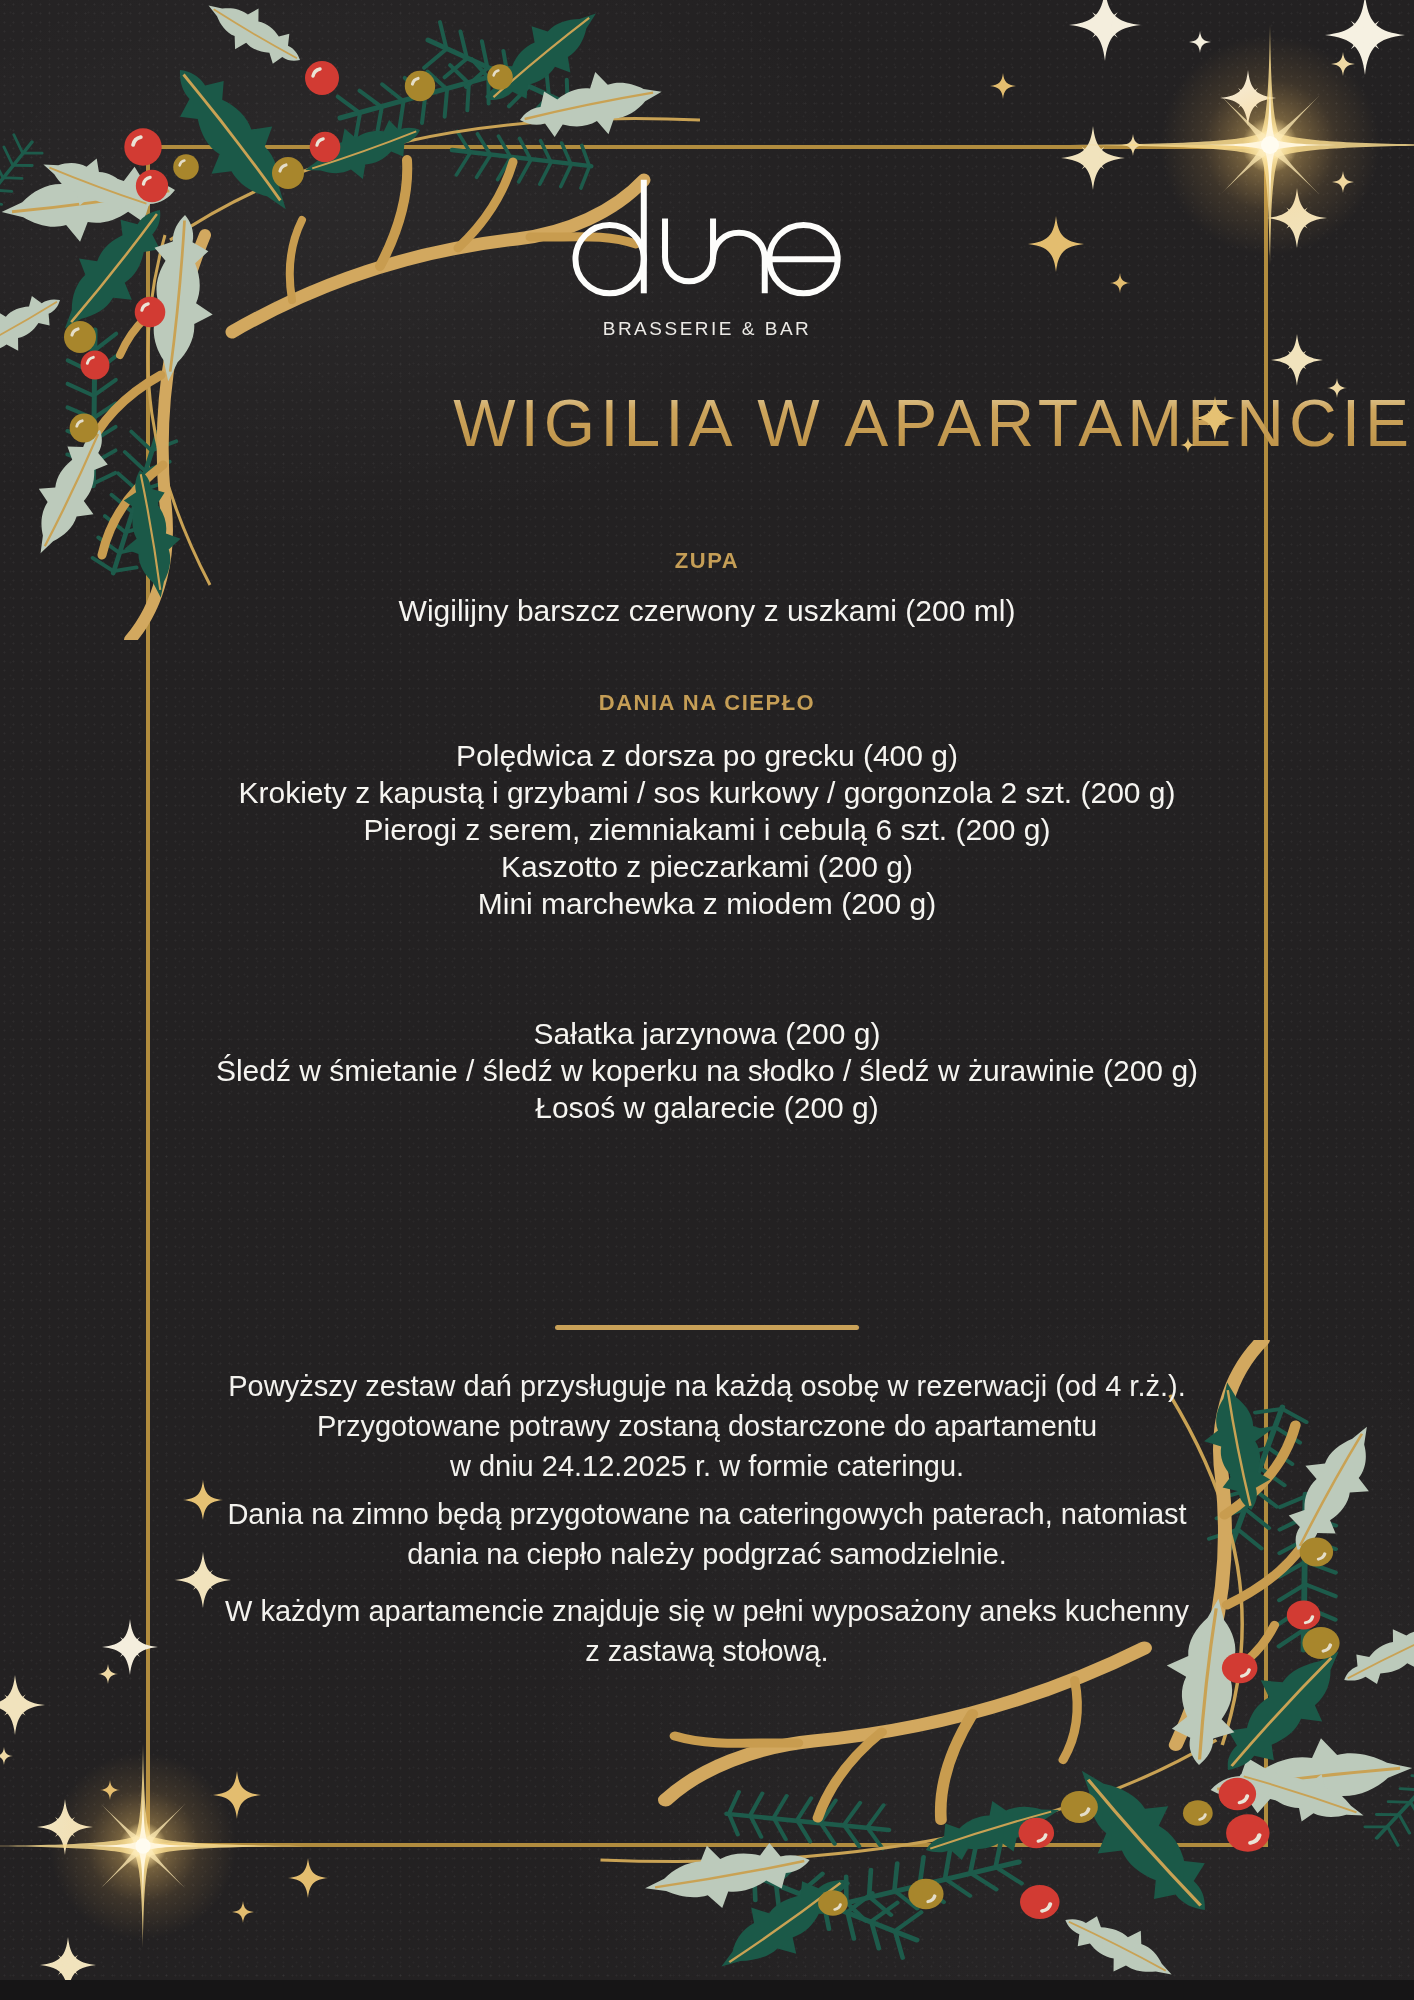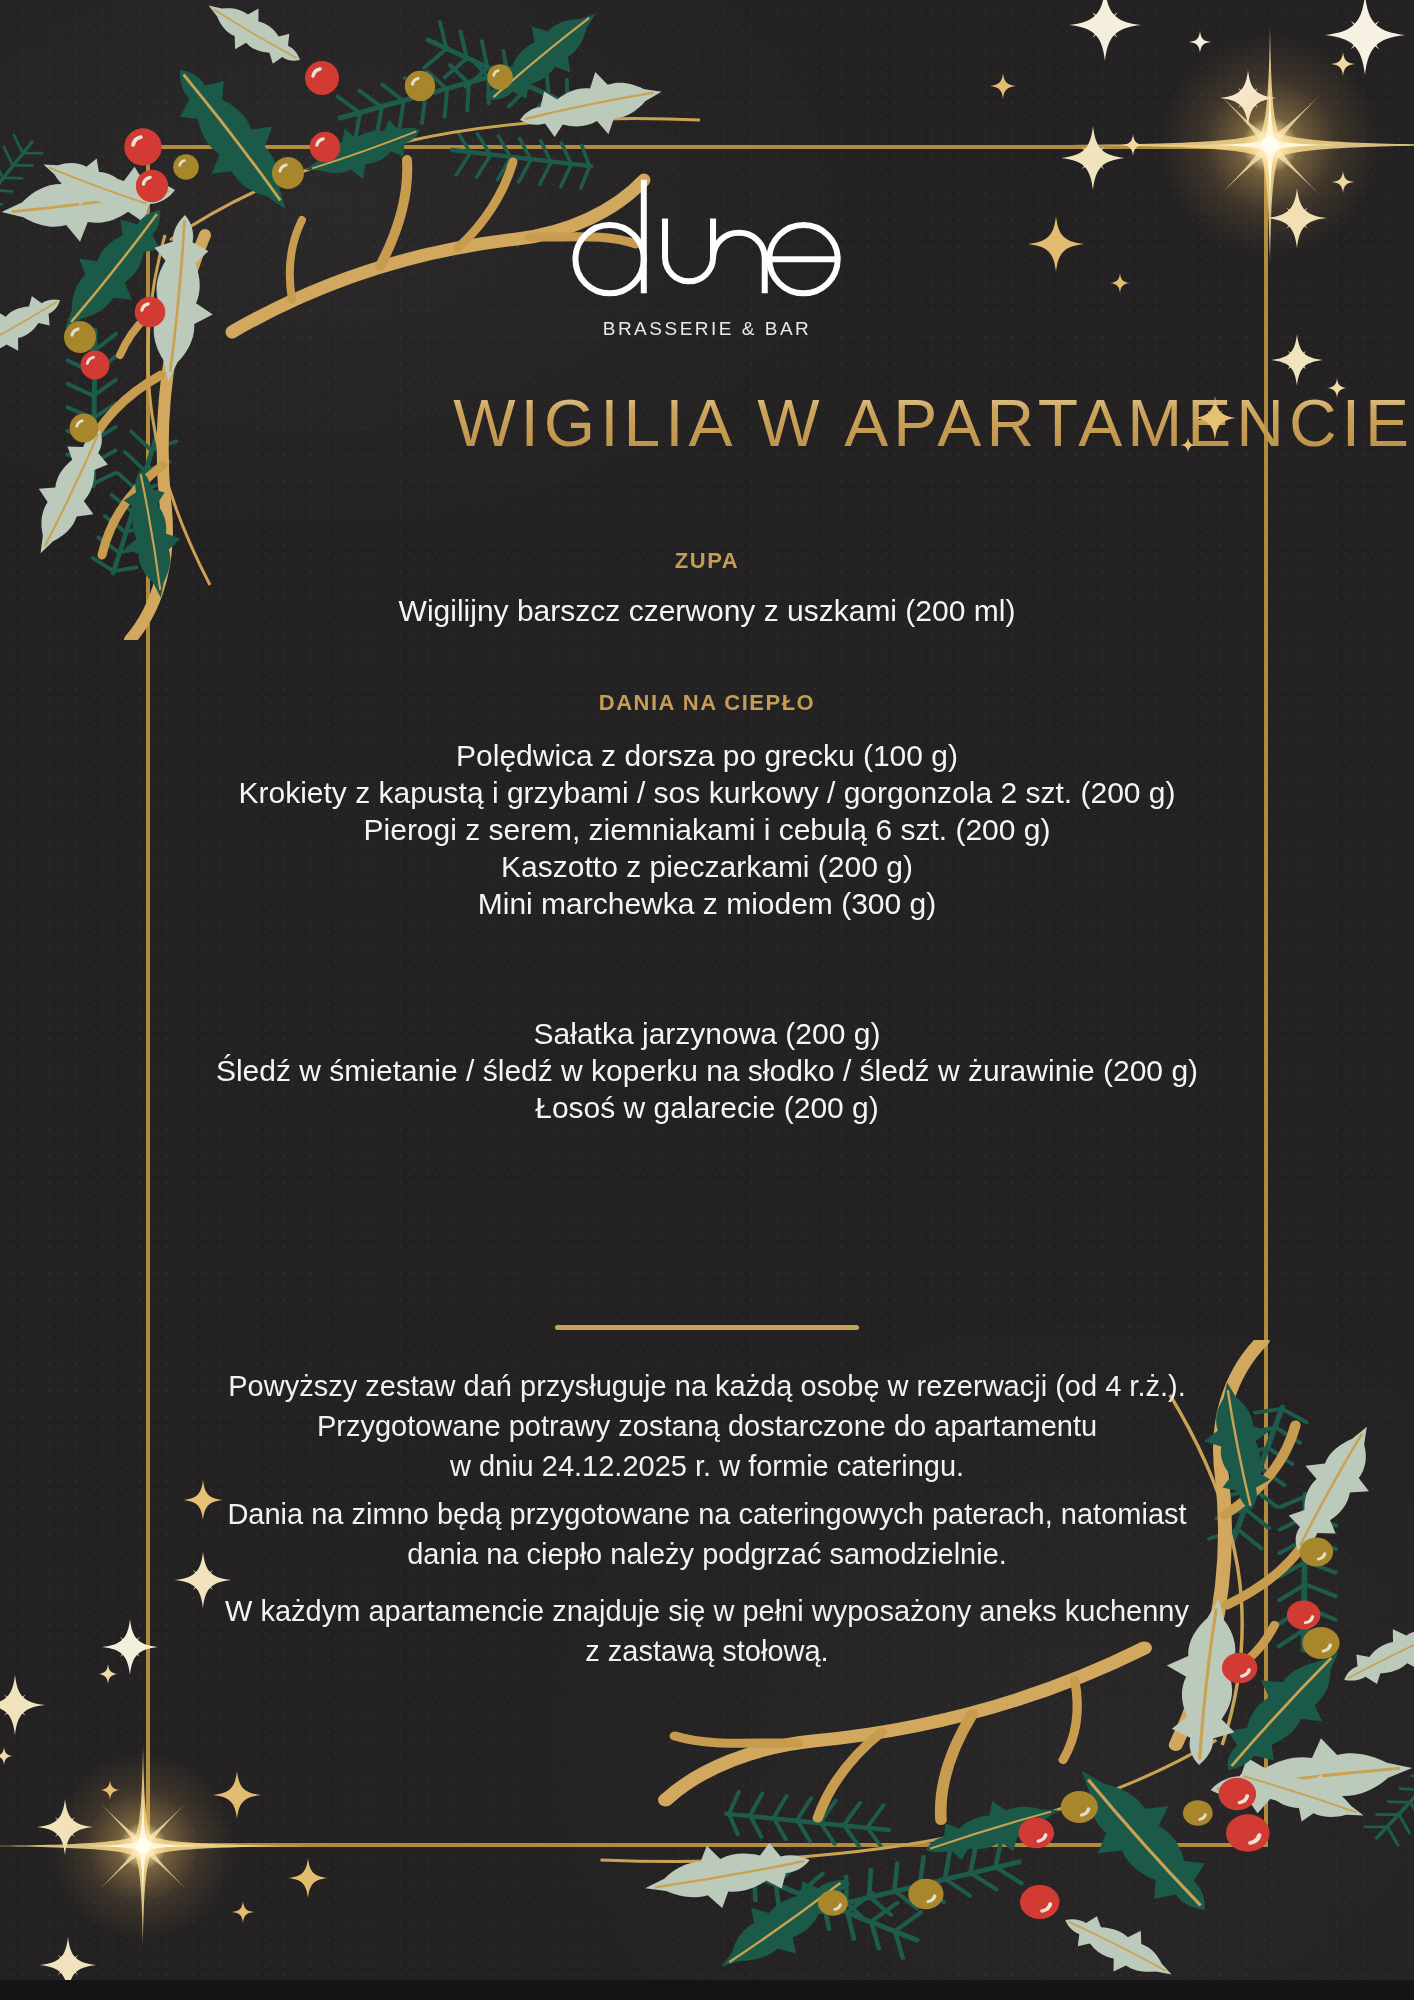--- a/index.html
+++ b/index.html
@@ -189,25 +189,25 @@
 
     <div class="tagline">BRASSERIE &amp; BAR</div>
 
     <h1 class="title">WIGILIA W APARTAMENCIE</h1>
 
     <h2 class="mh" style="top:548px">ZUPA</h2>
     <div class="mi" style="top:592px">Wigilijny barszcz czerwony z uszkami (200 ml)</div>
 
     <h2 class="mh" style="top:690px">DANIA NA CIEPŁO</h2>
     <div class="items" style="top:737px">
-      <div>Polędwica z dorsza po grecku (100 g)</div>
+      <div>Polędwica z dorsza po grecku (400 g)</div>
       <div>Krokiety z kapustą i grzybami / sos kurkowy / gorgonzola 2 szt. (200 g)</div>
       <div>Pierogi z serem, ziemniakami i cebulą 6 szt. (200 g)</div>
       <div>Kaszotto z pieczarkami (200 g)</div>
-      <div>Mini marchewka z miodem (300 g)</div>
+      <div>Mini marchewka z miodem (200 g)</div>
     </div>
 
     <div class="items" style="top:1015px">
       <div>Sałatka jarzynowa (200 g)</div>
       <div>Śledź w śmietanie / śledź w koperku na słodko / śledź w żurawinie (200 g)</div>
       <div>Łosoś w galarecie (200 g)</div>
     </div>
 
     <div class="divider"></div>
 

